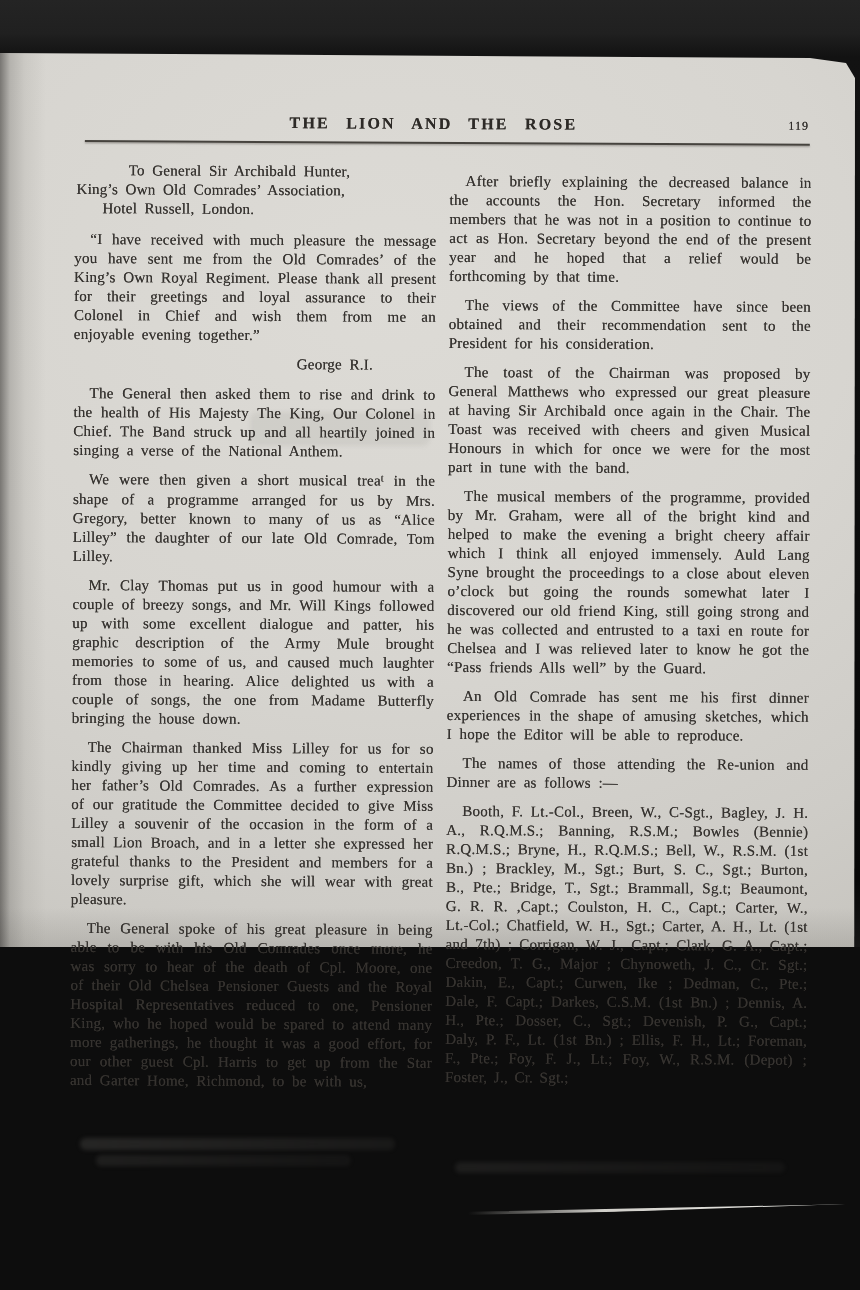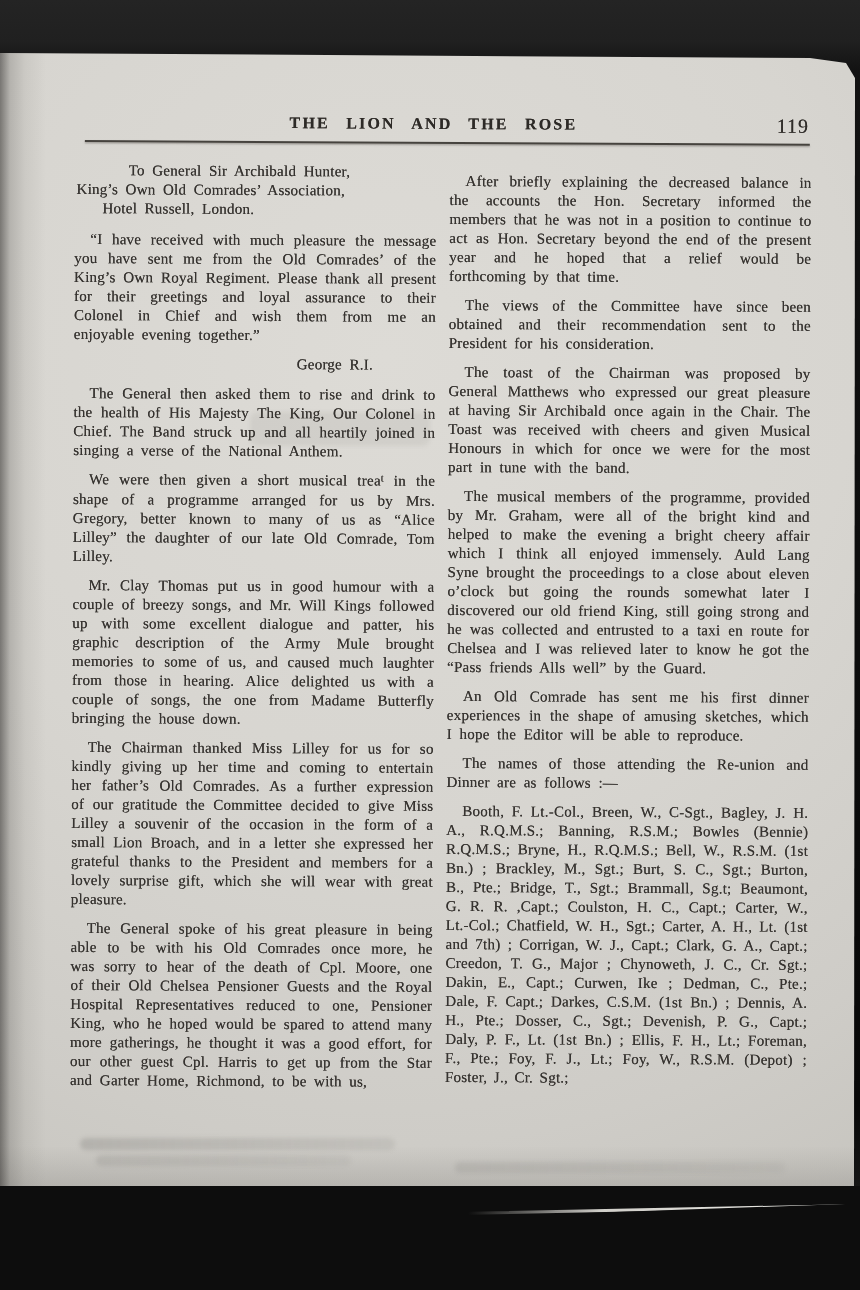--- a/index.html
+++ b/index.html
@@ -3,21 +3,21 @@
 <meta charset="utf-8">
 <style>
   html, body {
     margin: 0; padding: 0;
     width: 860px; height: 1290px;
     background: #0d0d0d;
     overflow: hidden;
   }
   .photo {
     position: relative;
-    width: 860px; height: 1186px;
+    width: 860px; height: 947px;
     background: linear-gradient(180deg,
       #242424 0%, #202020 3.5%, #121212 6%,
       #0c0c0c 55%, #070707 93%, #161616 100%);
     font-family: "Liberation Serif", "DejaVu Serif", serif;
   }
   
   .paper {
     position: absolute; inset: 0;
     clip-path: polygon(0 53px, 810px 58px, 846px 63px, 855px 78px,
                        854px 1186px, 845px 1204px, 470px 1217px, 0 1227px);
@@ -60,21 +60,21 @@
     text-shadow: 0 0 0.6px rgba(58,54,50,0.9);
   }
   .header-row { position: relative; height: 24px; }
   .journal-title {
     position: absolute; left: 0; right: 20px; text-align: center;
     font-size: 16px; font-weight: bold; color: #2d2a27;
     letter-spacing: 2.2px; word-spacing: 10px;
   }
   .page-number {
     position: absolute; right: 3px; top: 1px;
-    font-size: 20px; letter-spacing: 1px; color: #2f2c29;
+    font-size: 12px; letter-spacing: 1px; color: #2f2c29;
   }
   .rule {
     height: 2px; margin: 4px 2px 0 10px;
     background: #46433e;
     box-shadow: 0 1.5px 1.5px rgba(125,122,116,0.55);
   }
   .columns { display: flex; gap: 13px; margin-top: 19px; }
   .col { width: 362px; }
   .col-right { padding-top: 9px; }
 

